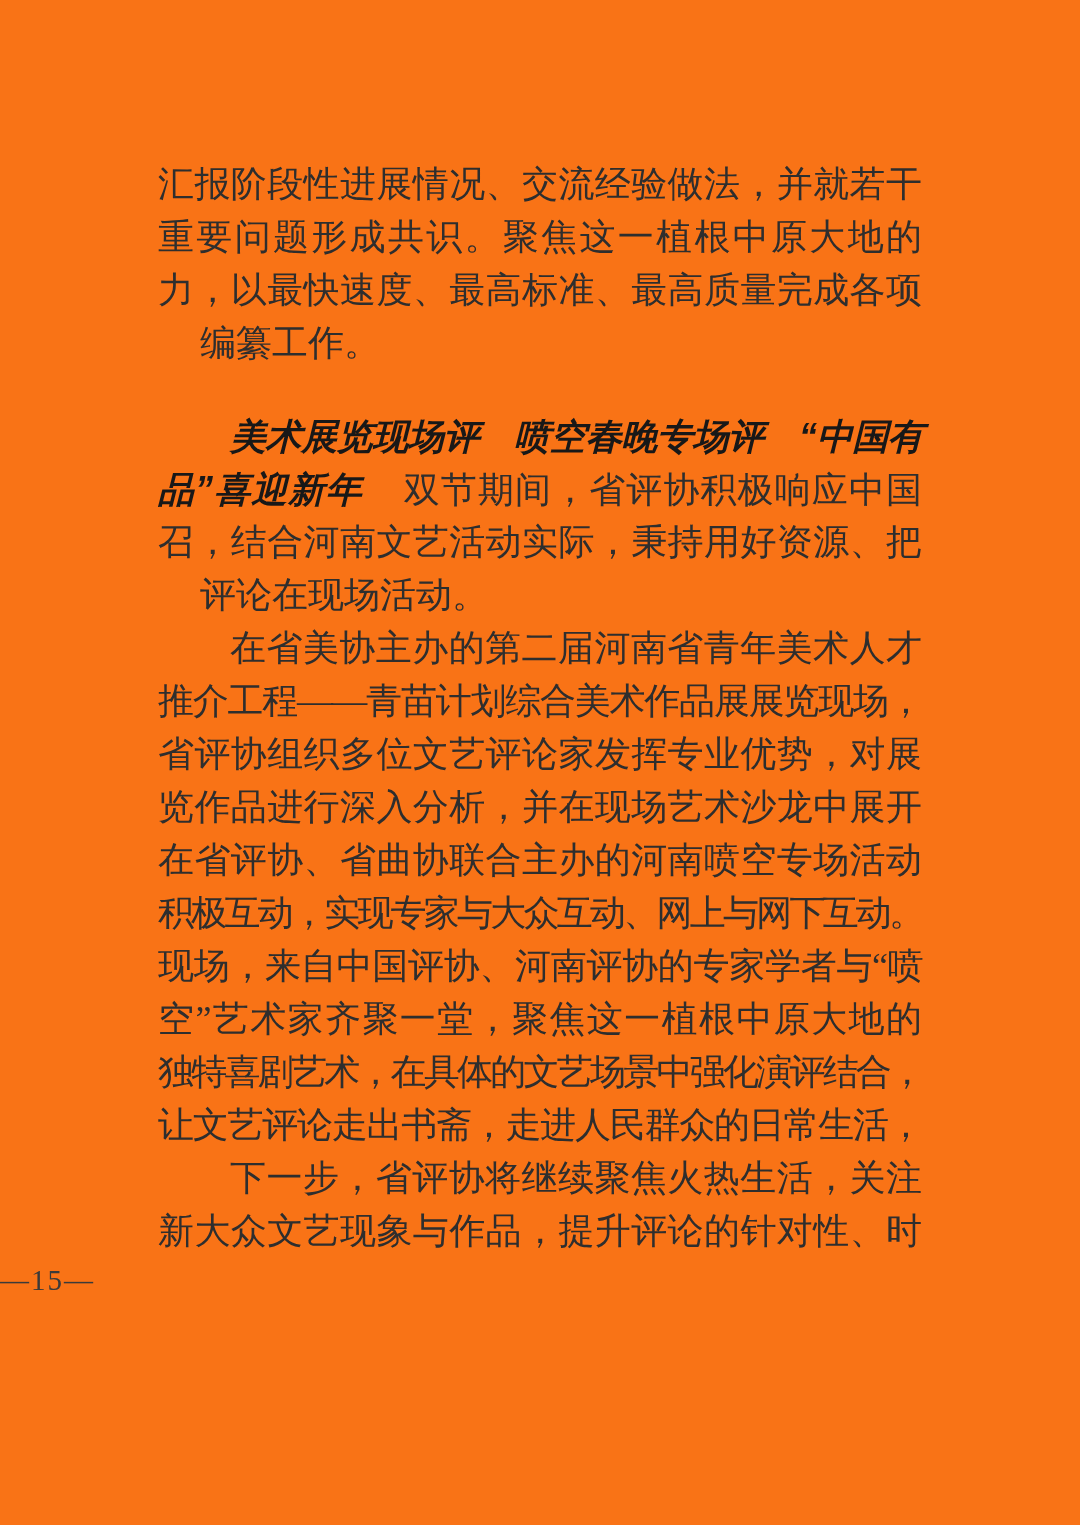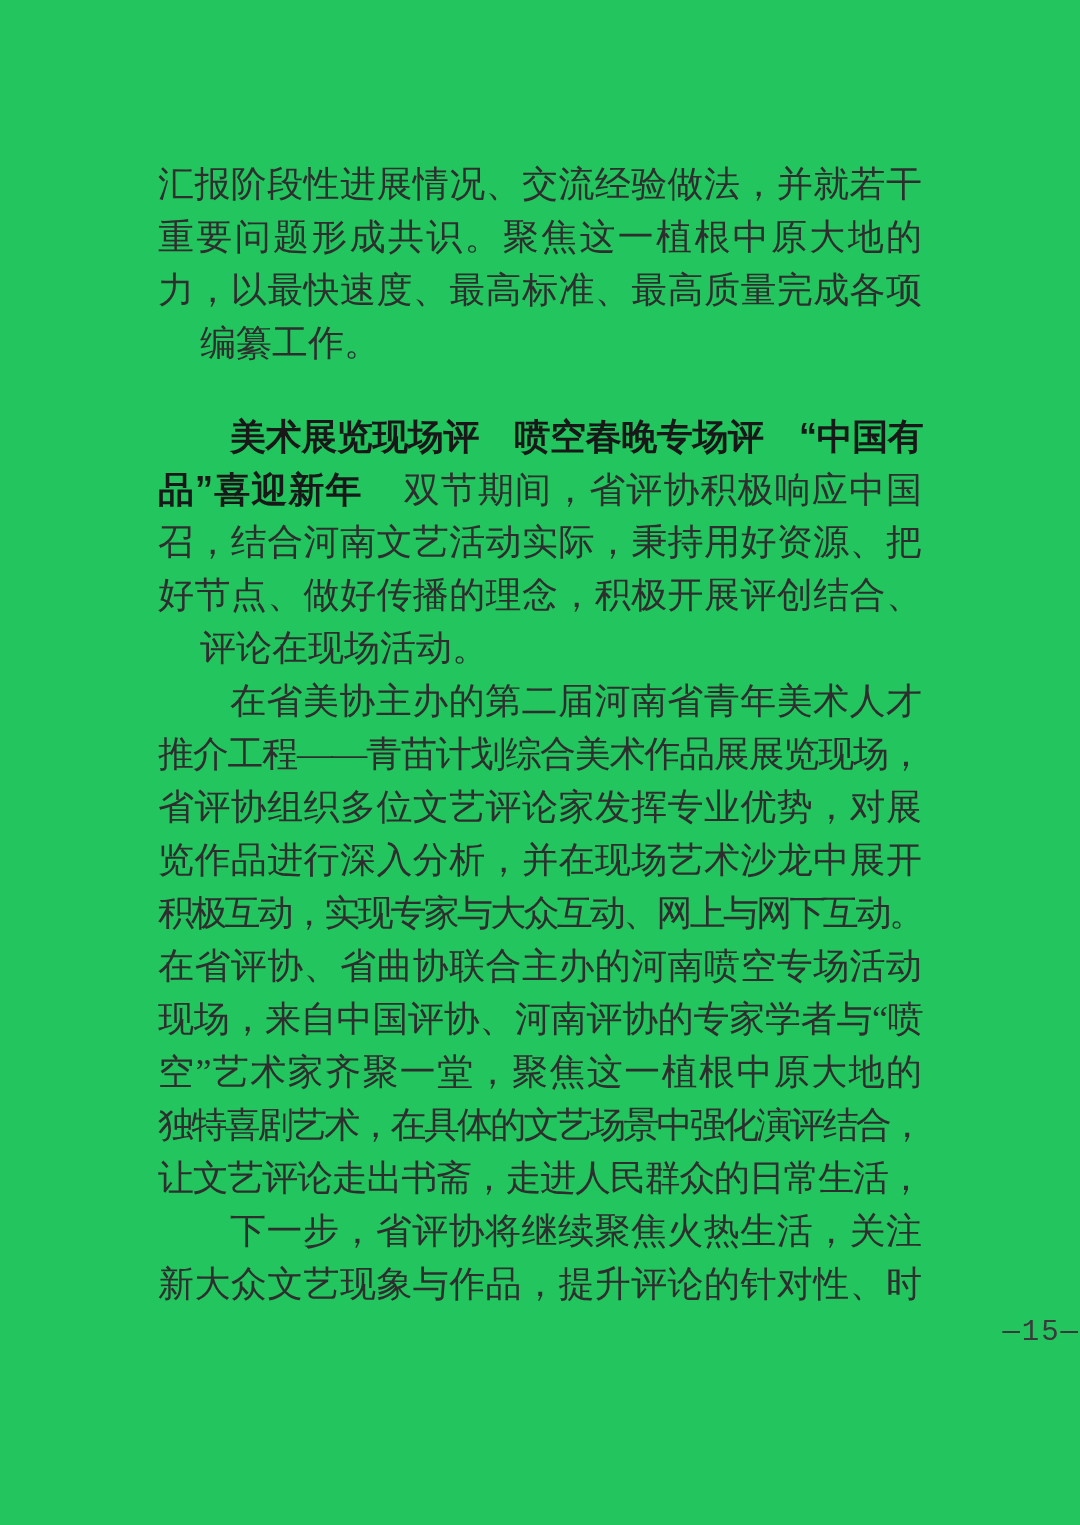--- a/index.html
+++ b/index.html
@@ -4,21 +4,21 @@
 <style>
   html, body {
     margin: 0;
     padding: 0;
     background: #ffffff;
   }
   .page {
     position: relative;
     width: 1080px;
     height: 1525px;
-    background: #22c55e;
+    background: #f97316;
     overflow: hidden;
   }
   .text-block {
     width: 764px;
     margin-left: 158px;
     padding-top: 158px;
   }
   .line {
     font-family: "Liberation Serif", "DejaVu Serif", serif;
     font-size: 36px;
@@ -33,32 +33,33 @@
     margin-left: 42px;
   }
   .t1 { letter-spacing: -1.8px; }
   .t2 { letter-spacing: -3.1px; }
   .indent { text-indent: 72px; }
   .gap { margin-top: 40px; }
   .bold {
     font-family: "Liberation Sans", "DejaVu Sans", sans-serif;
     font-weight: 700;
     color: #181818;
+    font-style: italic;
   }
   .hspace {
     display: inline-block;
     width: 40px;
     height: 1px;
   }
   .page-footer {
     margin-top: 2px;
   }
   .page-number {
-    text-align: right;
-    font-family: Liberation Mono, monospace;
+    text-align: left;
+    font-family: Liberation Serif, serif;
     font-size: 29px;
     line-height: 40px;
     color: #3a3a3a;
     letter-spacing: 2px;
   }
 </style>
 </head>
 <body>
 
 <div class="page">
@@ -68,31 +69,30 @@
       <div class="line">汇报阶段性进展情况、交流经验做法，并就若干</div>
       <div class="line">重要问题形成共识。聚焦这一植根中原大地的</div>
       <div class="line">力，以最快速度、最高标准、最高质量完成各项</div>
       <div class="line end">编纂工作。</div>
     </section>
 
     <section>
       <div class="line bold indent gap t1">美术展览现场评　喷空春晚专场评　“中国有</div>
       <div class="line"><span class="bold">品”喜迎新年</span><span class="hspace"></span><span>双节期间，省评协积极响应中国</span></div>
       <div class="line">召，结合河南文艺活动实际，秉持用好资源、把</div>
-      <div class="line">好节点、做好传播的理念，积极开展评创结合、</div>
       <div class="line end">评论在现场活动。</div>
     </section>
 
     <section>
       <div class="line indent">在省美协主办的第二届河南省青年美术人才</div>
       <div class="line t1">推介工程——青苗计划综合美术作品展展览现场，</div>
       <div class="line">省评协组织多位文艺评论家发挥专业优势，对展</div>
       <div class="line">览作品进行深入分析，并在现场艺术沙龙中展开</div>
+      <div class="line">在省评协、省曲协联合主办的河南喷空专场活动</div>
       <div class="line t2">积极互动，实现专家与大众互动、网上与网下互动。</div>
-      <div class="line">在省评协、省曲协联合主办的河南喷空专场活动</div>
       <div class="line t1">现场，来自中国评协、河南评协的专家学者与“喷</div>
       <div class="line">空”艺术家齐聚一堂，聚焦这一植根中原大地的</div>
       <div class="line t2">独特喜剧艺术，在具体的文艺场景中强化演评结合，</div>
       <div class="line t1">让文艺评论走出书斋，走进人民群众的日常生活，</div>
     </section>
 
     <section>
       <div class="line indent">下一步，省评协将继续聚焦火热生活，关注</div>
       <div class="line">新大众文艺现象与作品，提升评论的针对性、时</div>
     </section>

